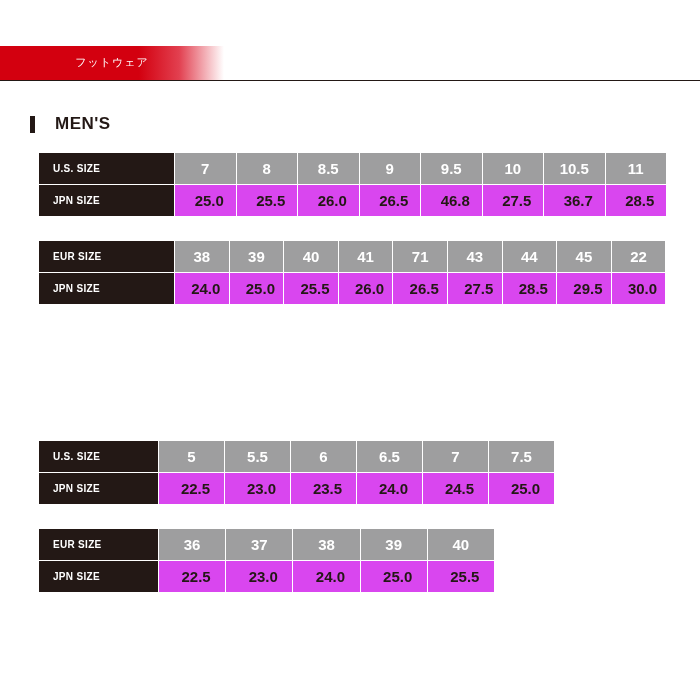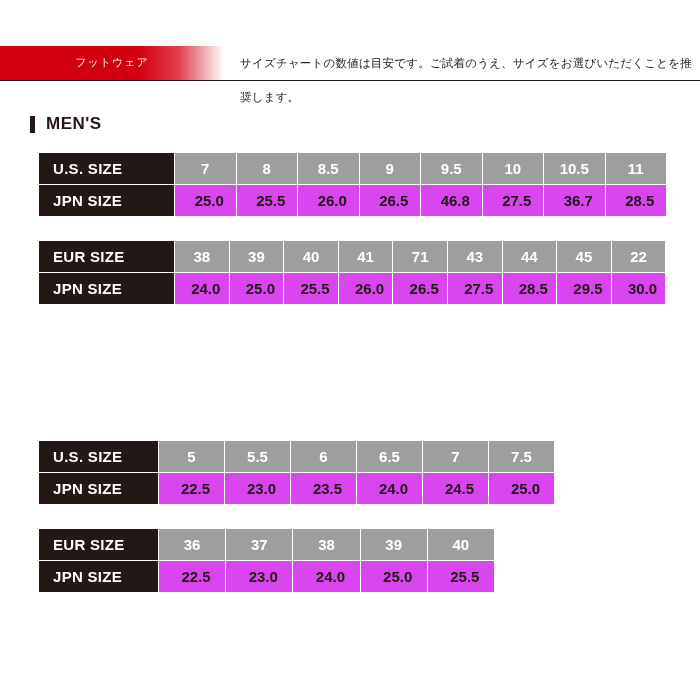--- a/index.html
+++ b/index.html
@@ -68,21 +68,21 @@
     width: 700px;
     height: 1px;
     background: #231815;
   }
 
   
   .section-title {
     position: absolute;
     display: flex;
     align-items: center;
-    gap: 11px;
+    gap: 20px;
     font-size: 17px;
     font-weight: bold;
     letter-spacing: 0.5px;
     color: #231815;
   }
   .section-title .bar {
     display: inline-block;
     width: 5px;
     height: 17px;
     background: #231815;
@@ -102,21 +102,21 @@
     font-weight: bold;
     border: 1px solid #ffffff;
     padding: 0;
     font-family: "Liberation Sans", sans-serif;
   }
   .chart td.rowhead {
     background: #231815;
     color: #ffffff;
     text-align: left;
     padding-left: 14px;
-    font-size: 15px;
+    font-size: 10px;
     letter-spacing: 0.3px;
     border-color: #ffffff;
   }
   .chart tr.top td.cell {
     background: #9e9e9f;
     color: #ffffff;
   }
   .chart tr.bottom td.cell {
     background: #d946ef;
     color: #231815;
@@ -124,21 +124,20 @@
   }
 </style>
 </head>
 <body>
 
 <div class="page">
 
   <div class="banner">
     <div class="banner-red"></div>
     <div class="banner-red-label">フットウェア</div>
-    <div class="banner-note">サイズチャートの数値は目安です。ご試着のうえ、サイズをお選びいただくことを推奨します。</div>
     <div class="banner-rule"></div>
   </div>
 
   <div class="section-title" style="left:30px; top:114px;">
     <span class="bar"></span>
     <span>MEN'S</span>
   </div>
 
   <table class="chart" style="left:38px; top:152px; width:628px;">
     <colgroup>

